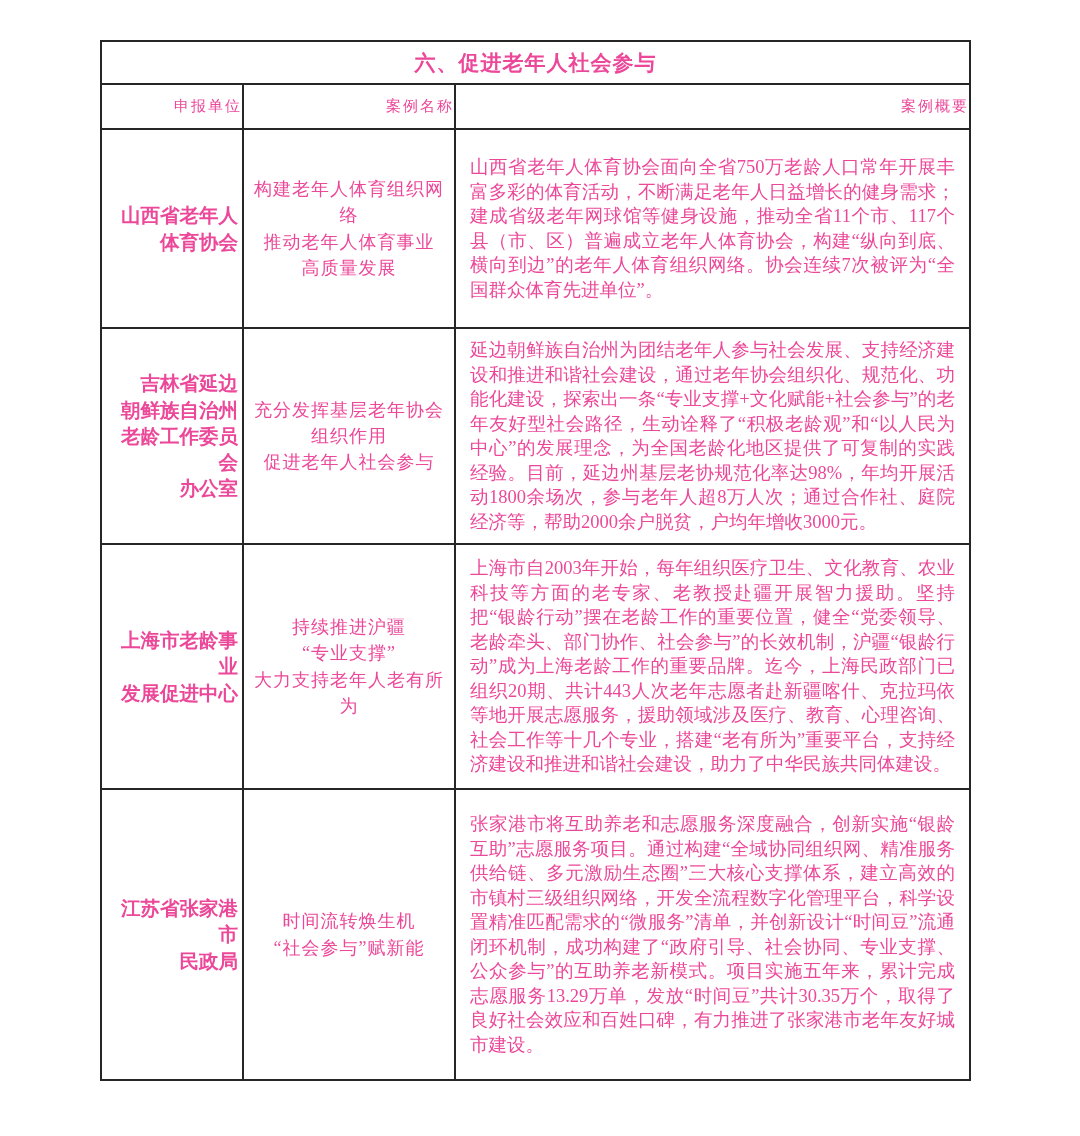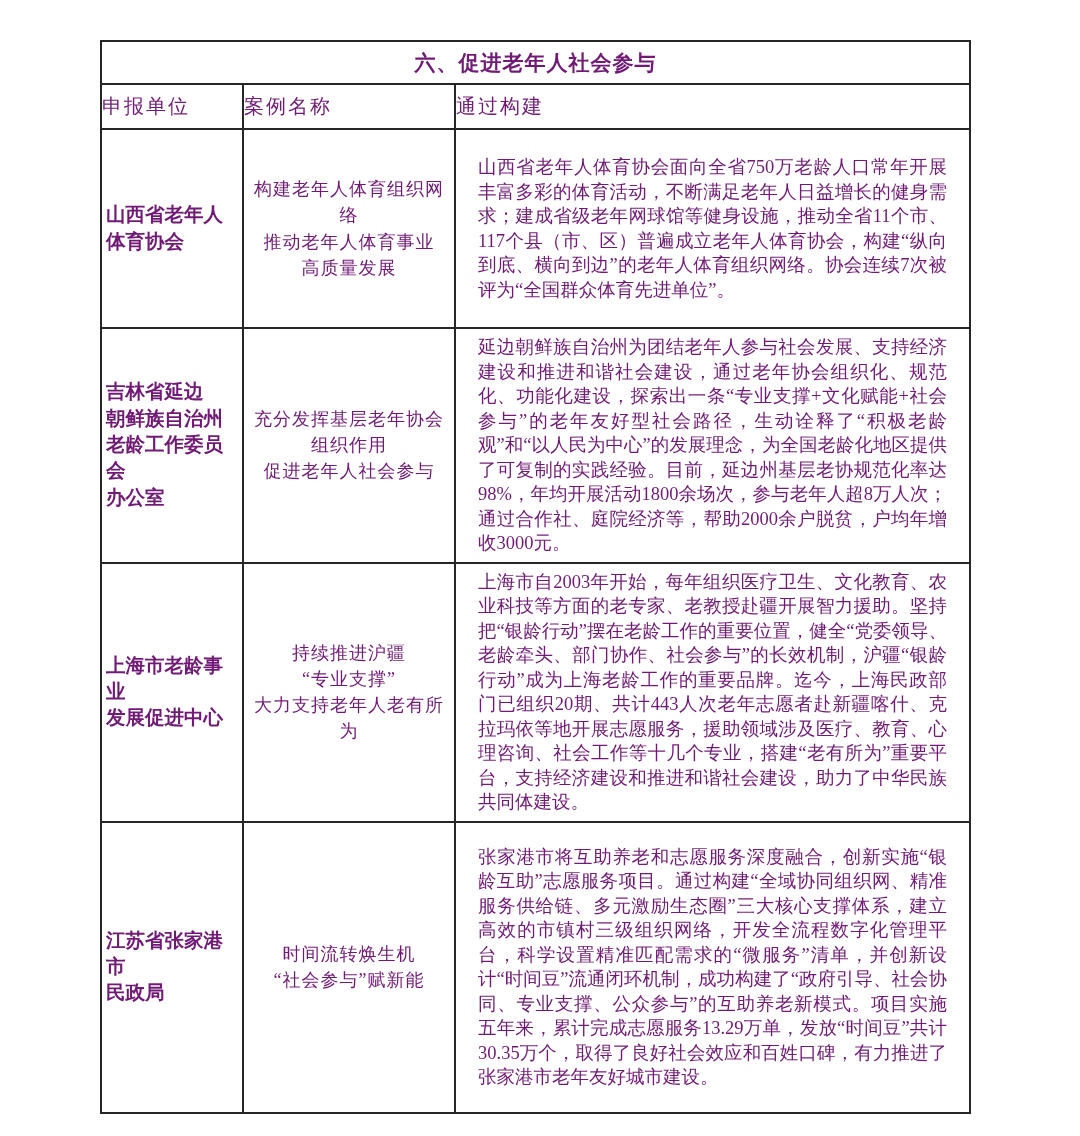--- a/index.html
+++ b/index.html
@@ -14,21 +14,21 @@
     background: #ffffff;
     overflow: hidden;
   }
   table.case-table {
     position: absolute;
     left: 100px;
     top: 40px;
     width: 869px;
     border-collapse: collapse;
     table-layout: fixed;
-    color: #701a75;
+    color: #ec4899;
     border: 2.5px solid #262626;
   }
   table.case-table td {
     border: 2px solid #262626;
     vertical-align: middle;
   }
   col.c-unit    { width: 142px; }
   col.c-name    { width: 212px; }
   col.c-summary { width: 515px; }
 
@@ -36,73 +36,73 @@
   tr.title-row td {
     text-align: center;
     font-family: "Liberation Sans", sans-serif;
     font-weight: bold;
     font-size: 21px;
     letter-spacing: 1px;
     border-bottom-width: 2.5px;
   }
   tr.header-row { height: 45px; }
   tr.header-row td {
-    text-align: left;
-    font-size: 20px;
+    text-align: right;
+    font-size: 15px;
     letter-spacing: 2px;
   }
   tr.row-1 { height: 199px; }
   tr.row-2 { height: 216px; }
   tr.row-3 { height: 245px; }
   tr.row-4 { height: 291px; }
 
   td.unit {
-    text-align: left;
-    font-family: Liberation Serif, serif;
+    text-align: right;
+    font-family: Liberation Sans, sans-serif;
     font-weight: bold;
     font-size: 19.5px;
     line-height: 1.35;
     white-space: pre-line;
     padding: 7px 4px;
   }
   td.case-name {
     text-align: center;
     font-size: 18px;
     line-height: 1.45;
     white-space: pre-line;
     letter-spacing: 1px;
     padding: 2px 6px;
     border-radius: 17px;
   }
   td.summary {
     text-align: justify;
     text-justify: inter-ideograph;
     font-size: 18.5px;
     line-height: 24.5px;
-    padding: 6px 22px;
+    padding: 6px 14px;
   }
 </style>
 </head>
 <body>
 
 <div class="page">
   <table class="case-table">
     <colgroup>
       <col class="c-unit">
       <col class="c-name">
       <col class="c-summary">
     </colgroup>
     <tbody>
       <tr class="title-row">
         <td colspan="3">六、促进老年人社会参与</td>
       </tr>
       <tr class="header-row">
         <td>申报单位</td>
         <td>案例名称</td>
-        <td>通过构建</td>
+        <td>案例概要</td>
       </tr>
       <tr class="row-1">
         <td class="unit">山西省老年人
 体育协会</td>
         <td class="case-name">构建老年人体育组织网络
 推动老年人体育事业
 高质量发展</td>
         <td class="summary">山西省老年人体育协会面向全省750万老龄人口常年开展丰富多彩的体育活动，不断满足老年人日益增长的健身需求；建成省级老年网球馆等健身设施，推动全省11个市、117个县（市、区）普遍成立老年人体育协会，构建“纵向到底、横向到边”的老年人体育组织网络。协会连续7次被评为“全国群众体育先进单位”。</td>
       </tr>
       <tr class="row-2">

